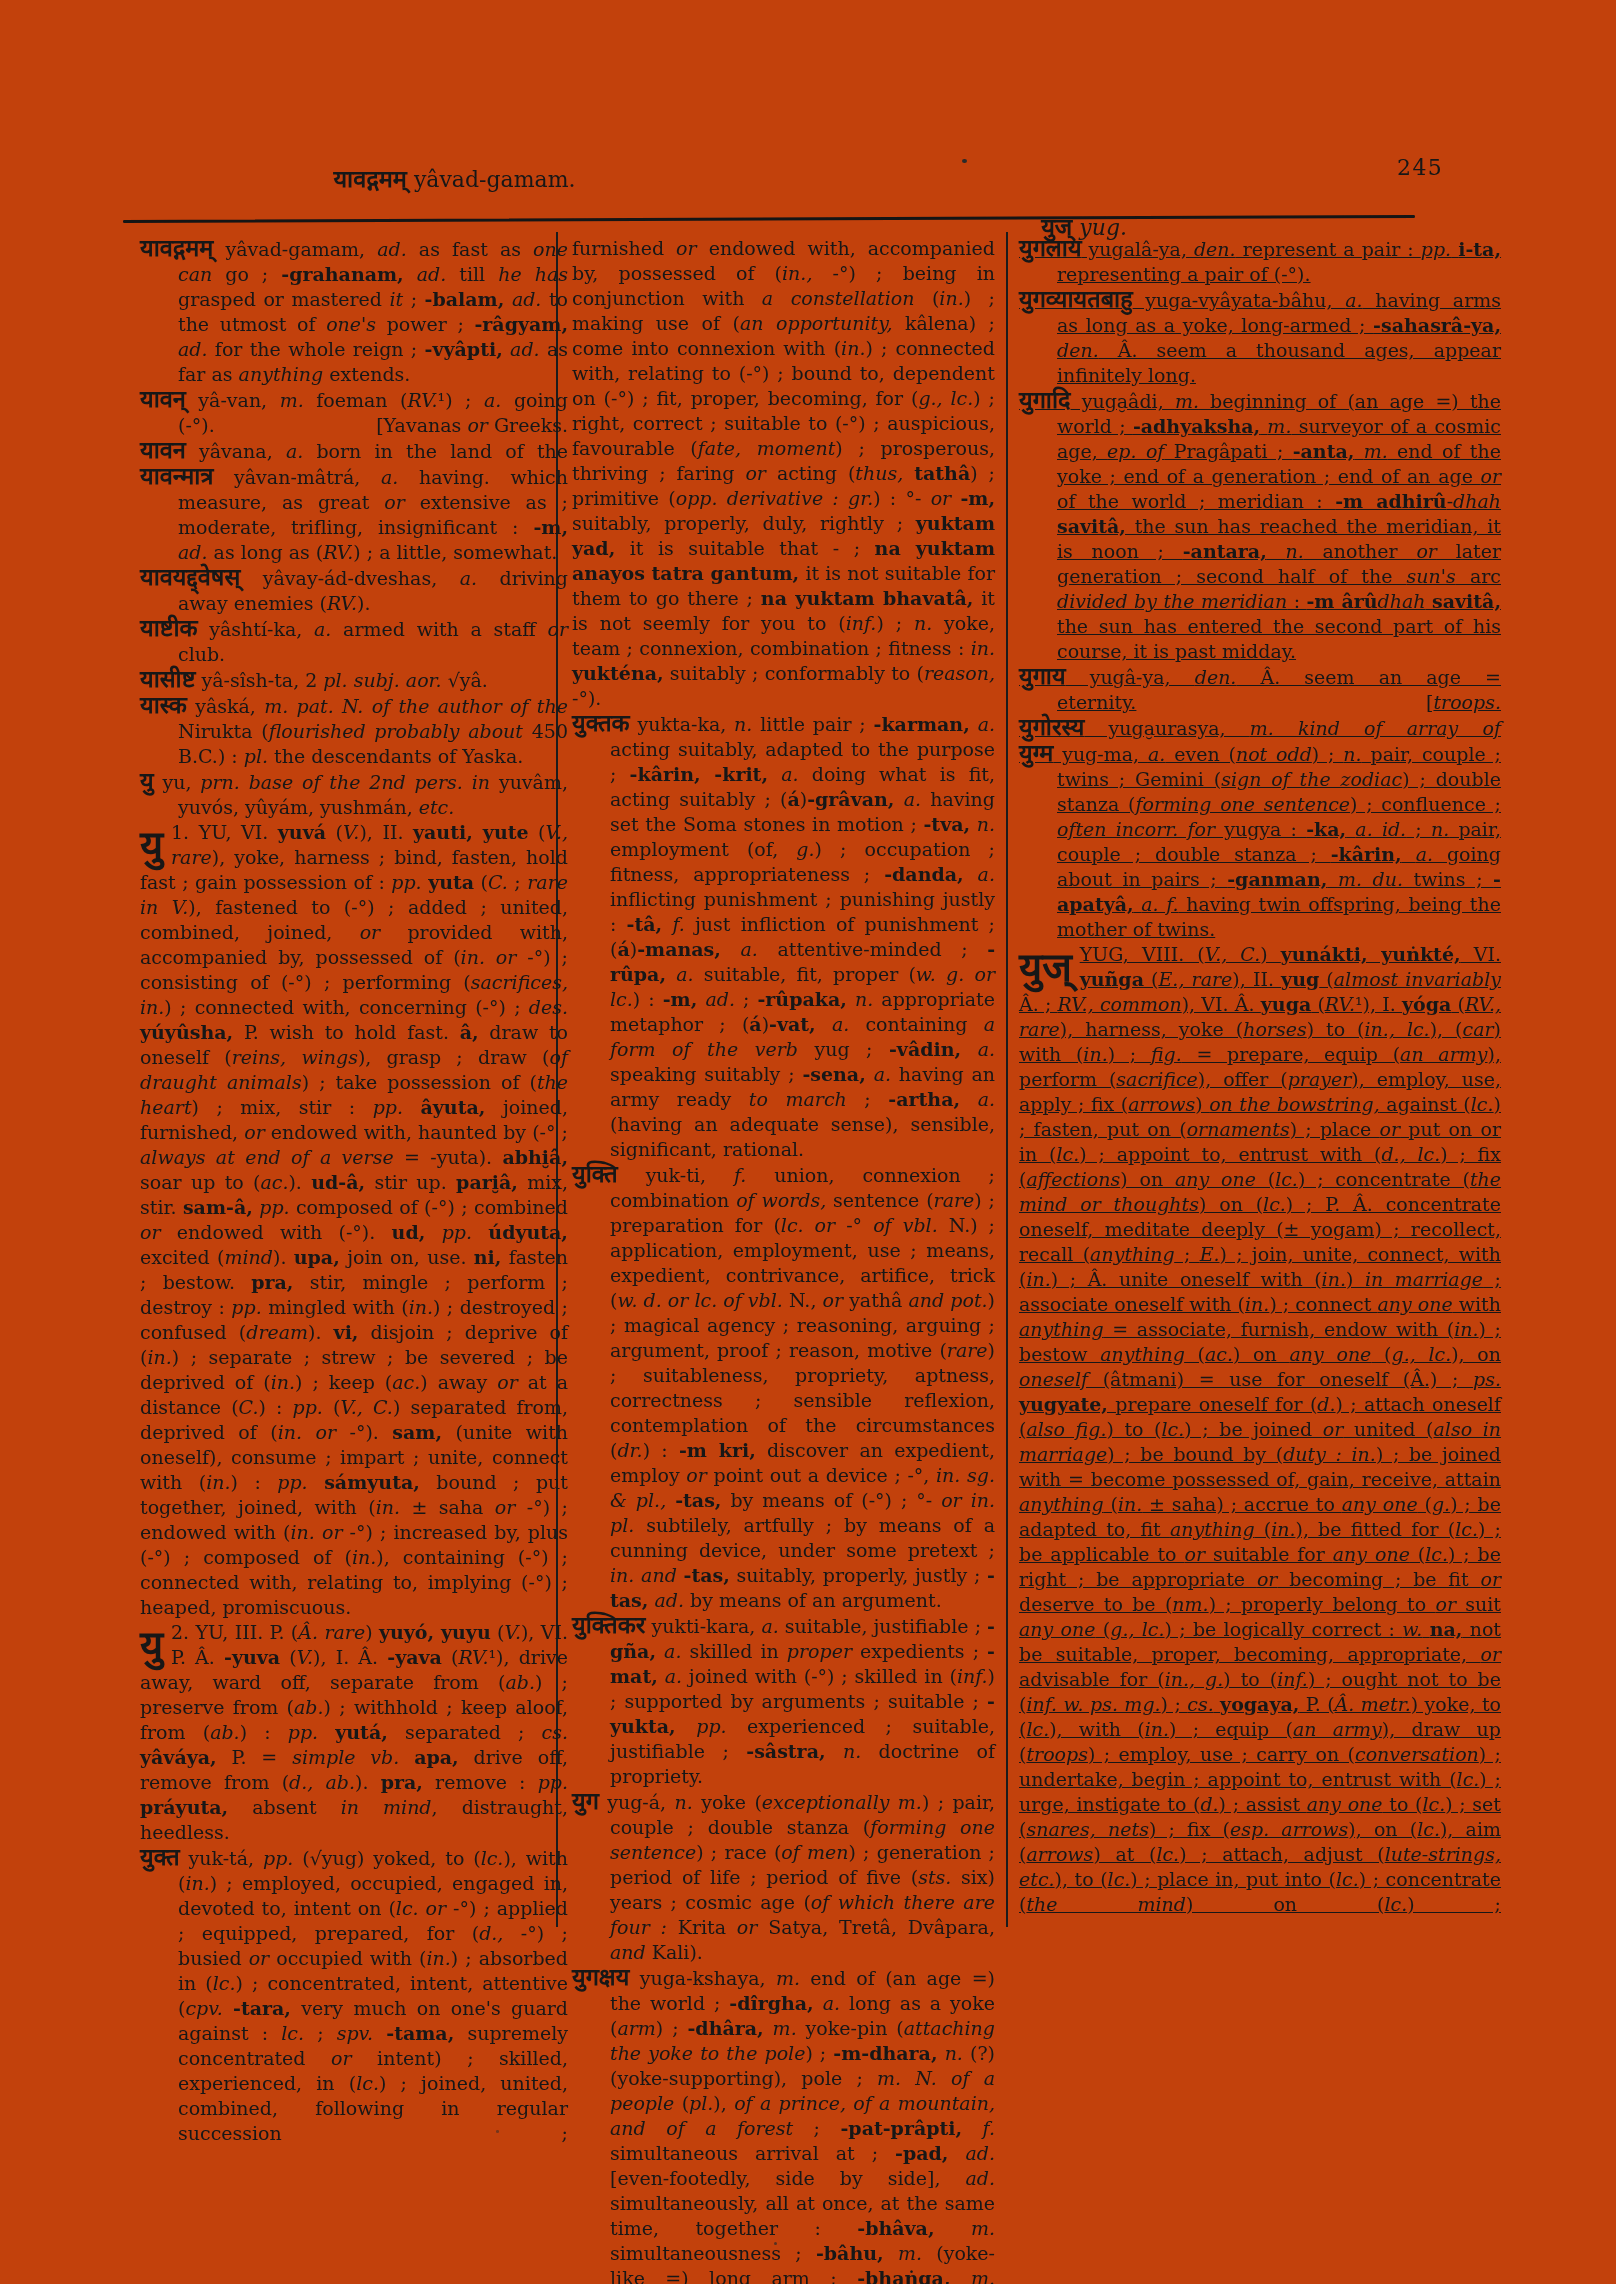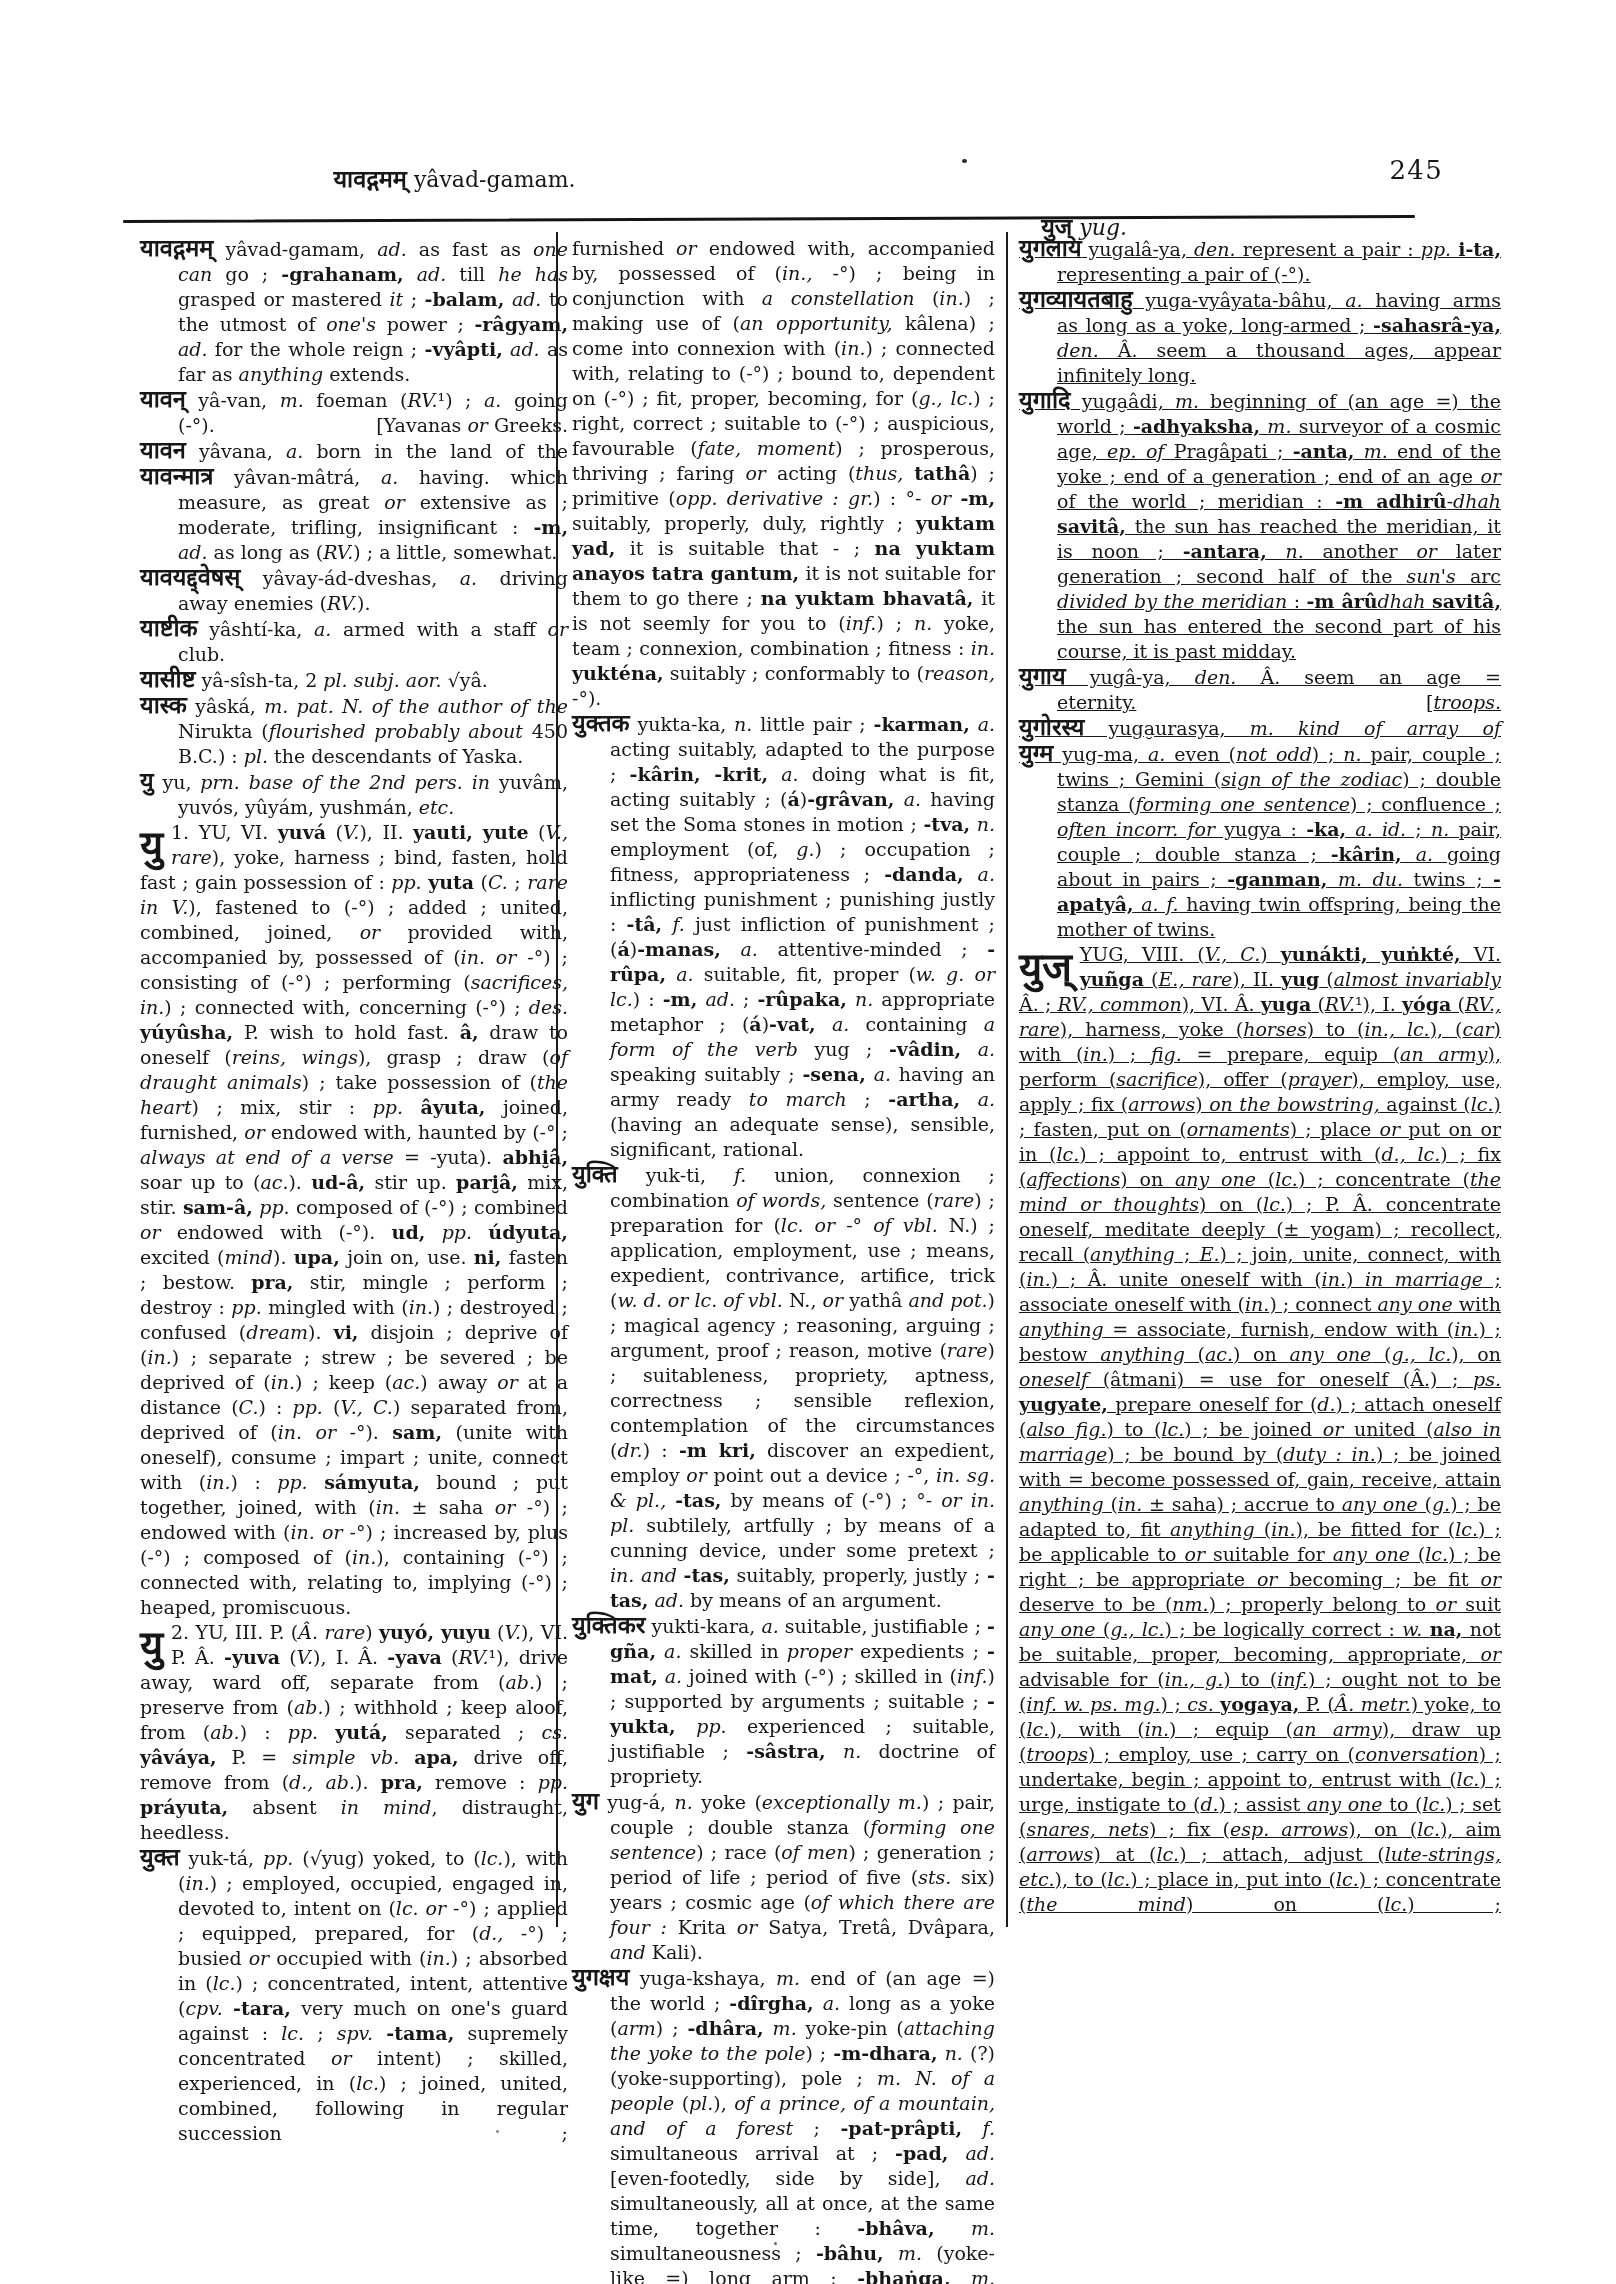--- a/index.html
+++ b/index.html
@@ -1,31 +1,31 @@
 <!DOCTYPE html>
 <html style="font-size:10.4px"><head>
 <meta charset="utf-8">
 <style>
   html,body{margin:0;padding:0;background:#e9e9e6;}
   .page{
     position:relative;
     width:1616px;height:2284px;
-    background:#ffffff;
+    background:#c2410c;
     font-family:"DejaVu Serif","Liberation Serif",serif;
     color:#171717;
     overflow:hidden;
   }
   .running-head{position:absolute;top:0;left:0;width:100%;height:222px;}
   .head-part{position:absolute;font-size:22px;white-space:nowrap;}
   .head-left{left:298px;top:162px;width:313px;text-align:center;}
   .head-center{left:931px;top:162px;width:196px;text-align:right;margin-top:48px;}
   .head-dev{font-family:"DejaVu Sans","Liberation Sans",sans-serif;font-weight:bold;font-size:23.5px;}
   .head-roman{font-size:22px;}
   .head-roman.it{font-style:italic;}
-  .page-num{position:absolute;left:1358px;top:155px;width:85px;text-align:right;font-size:26px;letter-spacing:1.3px;}
+  .page-num{position:absolute;left:1358px;top:155px;width:85px;text-align:right;font-size:22px;letter-spacing:1.3px;}
   .head-rule{
     position:absolute;left:123px;top:220px;width:1292px;height:2.6px;
     background:#151515;transform:rotate(-0.22deg);transform-origin:left center;
     border-radius:1.3px;
   }
   .col-divider{position:absolute;top:232px;width:2px;height:1695px;background:#1c1c1c;}
   #divider-1{left:556px;}
   #divider-2{left:1006px;}
   .col{
     position:absolute;top:236px;

